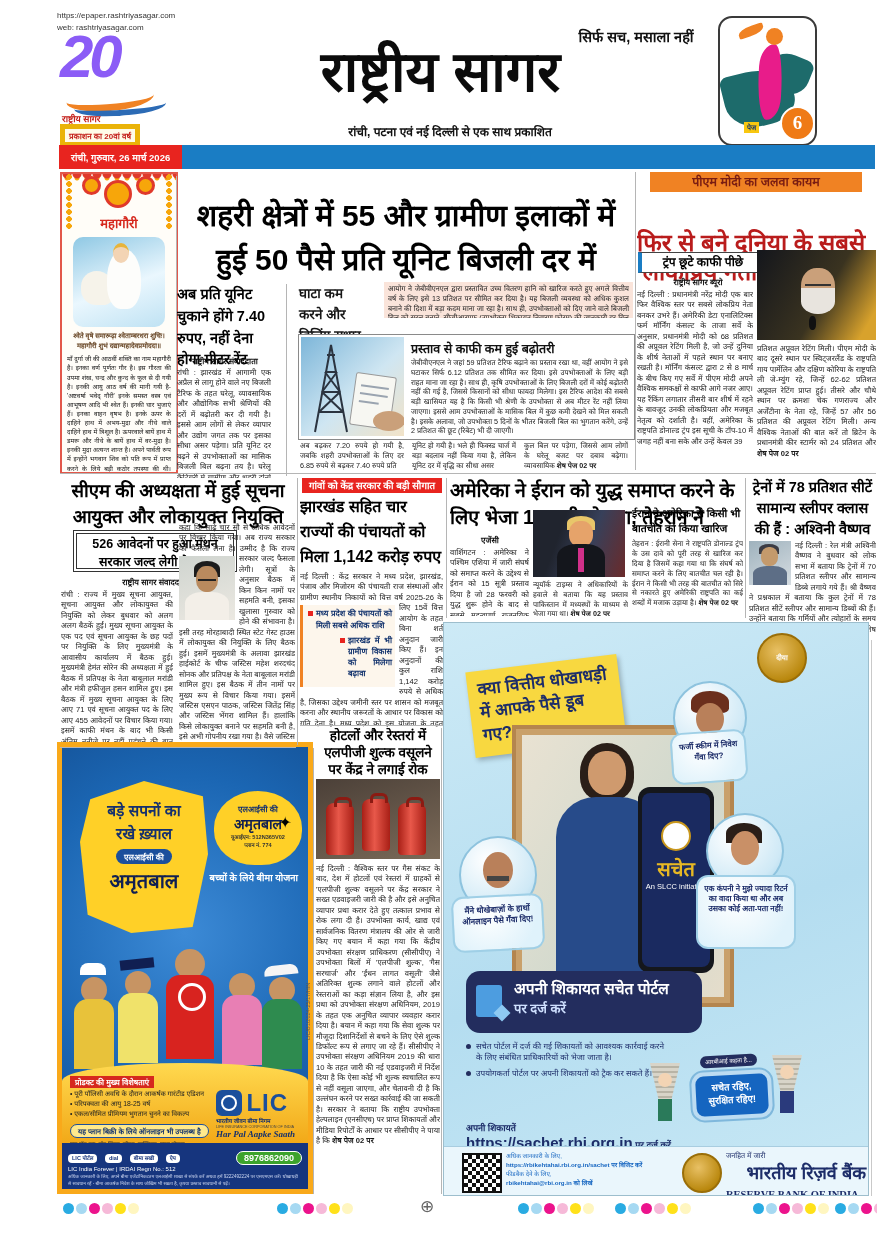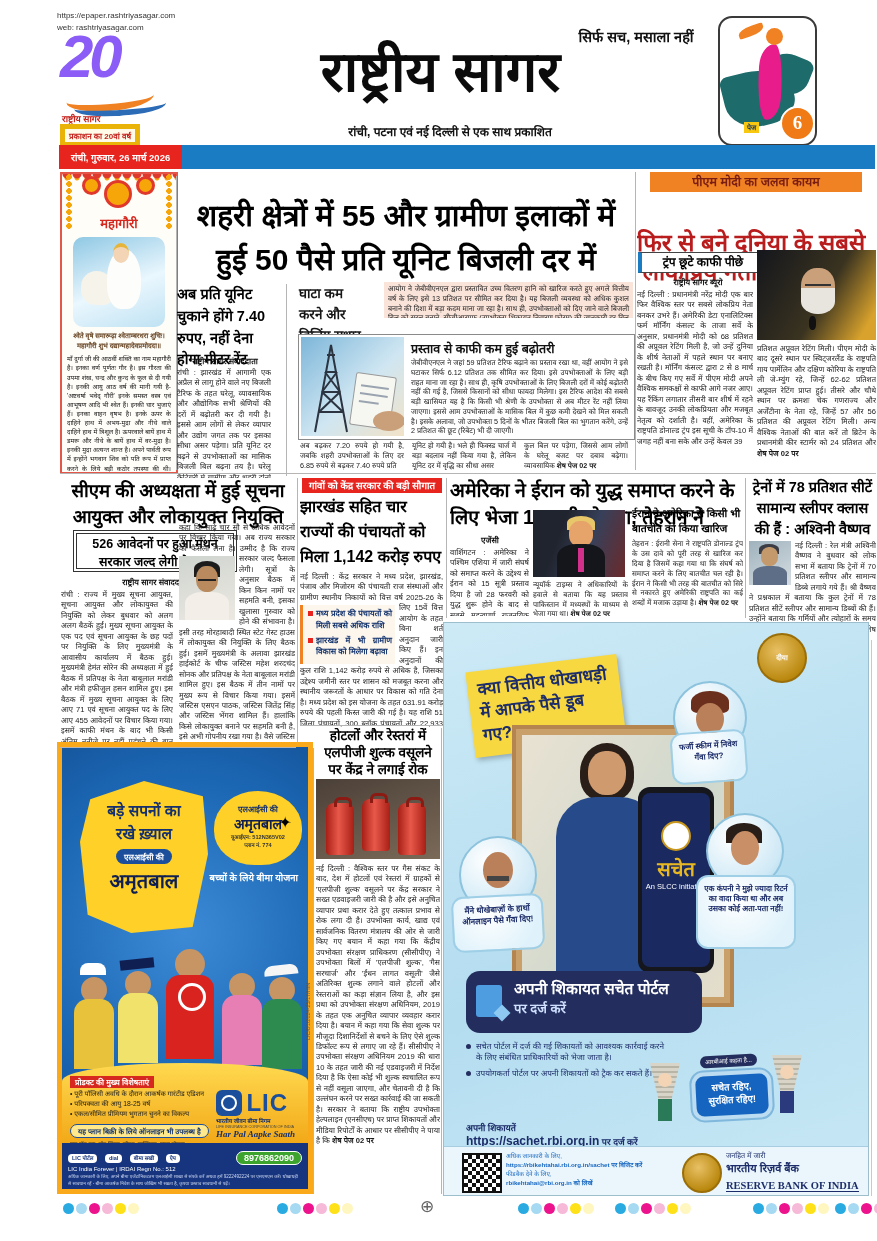--- a/index.html
+++ b/index.html
@@ -172,34 +172,34 @@
   .ph-tur{position:absolute;background:#6b2f1d;border-radius:50% 50% 20% 20%;}
   #sa-banner{position:absolute;left:22px;top:348px;width:236px;height:62px;background:#232d5e;border-radius:14px;color:#fff;padding:8px 10px 0 48px;box-sizing:border-box;}
   #sa-bl1{font-size:15.5px;font-weight:900;line-height:1.3;}
   #sa-bl2{font-size:13px;font-weight:bold;color:#cfe0ff;}
   #sa-doc{position:absolute;left:10px;top:14px;width:26px;height:32px;background:#4d9de0;border-radius:3px;}
   #sa-doc::after{content:"";position:absolute;right:-6px;bottom:-2px;width:12px;height:12px;background:#8ec9f2;transform:rotate(45deg);}
   #sa-points{position:absolute;left:22px;top:418px;width:198px;}
   .sa-pt{font-size:8.2px;color:#1d2d69;line-height:1.35;margin-bottom:5px;position:relative;padding-left:10px;text-align:justify;}
   .sa-pt::before{content:"";position:absolute;left:0;top:3px;width:5px;height:5px;border-radius:50%;background:#232d5e;}
   #sa-cta{position:absolute;left:22px;top:498px;width:220px;color:#1d2d69;font-size:9px;font-weight:bold;}
-  #sa-ctau{font-size:12px;font-weight:900;}
+  #sa-ctau{font-size:15px;font-weight:900;}
   .mascot{position:absolute;width:34px;height:62px;}
   .msc-cone{position:absolute;left:2px;top:0;width:30px;height:36px;background:repeating-linear-gradient(#d8d4c8 0 3px,#b8b4a6 3px 5px);clip-path:polygon(0 0,100% 0,72% 100%,28% 100%);}
   .msc-face{position:absolute;left:10px;top:10px;width:14px;height:14px;border-radius:50%;background:#f3d4b4;}
   .msc-legs{position:absolute;left:10px;top:36px;width:14px;height:22px;background:#2a3a7c;}
   #sa-ribbon{position:absolute;left:252px;top:452px;width:72px;height:40px;background:#1565c0;border-radius:8px;transform:rotate(-3deg);color:#fff;text-align:center;font-weight:900;font-size:9.5px;line-height:1.4;padding-top:5px;box-sizing:border-box;box-shadow:0 0 0 4px #bcdcf2,0 0 0 6px #7fb8dc;}
   #sa-says{position:absolute;left:256px;top:432px;background:#232d5e;color:#fff;font-size:6px;border-radius:6px;padding:2px 5px;transform:rotate(-3deg);}
   #sa-foot{position:absolute;left:0;bottom:0;width:100%;height:48px;background:#eaf6fc;border-top:1px solid #a8cde0;}
   #sa-qr{position:absolute;left:18px;top:6px;width:36px;height:36px;background:conic-gradient(#111 25%,#fff 0 50%,#111 0 75%,#fff 0);background-size:8px 8px;border:2px solid #111;}
   #sa-qt{position:absolute;left:62px;top:5px;width:170px;font-size:6.2px;color:#1565c0;line-height:1.45;}
   #sa-seal2{position:absolute;left:238px;top:6px;width:36px;height:36px;border-radius:50%;background:radial-gradient(circle at 40% 35%,#e8c064,#b8860b 75%);border:2px solid #9a6e08;}
   #sa-rbi{position:absolute;left:282px;top:3px;width:140px;color:#1d2d69;}
   #sa-iss{font-size:7.2px;}
-  #sa-rhi{font-size:11px;font-weight:900;}
+  #sa-rhi{font-size:18px;font-weight:900;text-align:right;}
   #sa-ren{font-size:10.5px;font-weight:bold;font-family:"Liberation Serif","DejaVu Serif",serif;border-bottom:1px solid #1d2d69;display:inline-block;}
   #sa-rurl{font-size:7.5px;font-weight:bold;}
   
   .reg-dots{position:absolute;top:1203px;height:12px;display:flex;gap:2px;}
   .reg-dots span{width:11px;height:11px;border-radius:50%;display:inline-block;}
   #xhair{left:420px;top:1196px;font-size:17px;color:#666;}
   #trim{left:871px;top:640px;width:1px;height:556px;background:#c9c9c9;}
 </style>
 </head>
 <body>
@@ -320,21 +320,21 @@
       </span>
     <span>सरकार जल्द फैसला लेगी। सूत्रों के अनुसार बैठक में किन किन नामों पर सहमति बनी, इसका खुलासा गुरुवार को होने की संभावना है। इसी तरह मोरहाबादी स्थित स्टेट गेस्ट हाउस में लोकायुक्त की नियुक्ति के लिए बैठक हुई। इसमें मुख्यमंत्री के अलावा झारखंड हाईकोर्ट के चीफ जस्टिस महेश शरदचंद सोनक और प्रतिपक्ष के नेता बाबूलाल मरांडी शामिल हुए। इस बैठक में तीन नामों पर मुख्य रूप से विचार किया गया। इसमें जस्टिस एसएन पाठक, जस्टिस जितेंद्र सिंह और जस्टिस भेंगरा शामिल हैं। हालांकि किसे लोकायुक्त बनाने पर सहमति बनी है, इसे अभी गोपनीय रखा गया है। वैसे जस्टिस भेंगरा को सरकार का नजदीकी बताया जा रहा है।</span>
   </div>
 
   <div id="fd-kick" class="abs">गांवों को केंद्र सरकार की बड़ी सौगात</div>
   <div id="fd-head" class="abs">झारखंड सहित चार राज्यों की पंचायतों को मिला 1,142 करोड़ रुपए से अधिक फंड</div>
   <div id="fd-body" class="abs bt jt">
     <span>नई दिल्ली : केंद्र सरकार ने मध्य प्रदेश, झारखंड, पंजाब और मिजोरम की पंचायती राज संस्थाओं और ग्रामीण स्थानीय निकायों को वित्त वर्ष</span>
     <span id="fd-bul">
       <span class="fd-li" style="display:block;">मध्य प्रदेश की पंचायतों को मिली सबसे अधिक राशि</span>
-      <span class="fd-li" style="display:block;">झारखंड में भी ग्रामीण विकास को मिलेगा बढ़ावा</span>
+      <span class="fd-li" style="display:block;margin-left:32px;">झारखंड में भी ग्रामीण विकास को मिलेगा बढ़ावा</span>
     </span>
     <span>2025-26 के लिए 15वें वित्त आयोग के तहत बिना शर्त अनुदान जारी किए हैं। इन अनुदानों की कुल राशि 1,142 करोड़ रुपये से अधिक है, जिसका उद्देश्य जमीनी स्तर पर शासन को मजबूत करना और स्थानीय जरूरतों के आधार पर विकास को गति देना है। मध्य प्रदेश को इस योजना के तहत 631.91 करोड़ रुपये की पहली किस्त जारी की गई है। यह राशि 51 जिला पंचायतों, 300 ब्लॉक पंचायतों और 22,933 ग्राम पंचायतों को दी गई है। इसके अलावा, पिछली किस्त के लंबित हिस्से के रूप में भी अतिरिक्त 1.26 करोड़ रुपये जारी किए गए हैं।</span>
     
   </div>
 
   <div id="ir-head" class="abs">अमेरिका ने ईरान को युद्ध समाप्त करने के लिए भेजा 15 सूत्री योजना, तेहरान ने बातचीत से किया इनकार</div>
   <div id="ir-by" class="abs byline">एजेंसी</div>
   <div id="ir-b1" class="abs bt jt">वाशिंगटन : अमेरिका ने पश्चिम एशिया में जारी संघर्ष को समाप्त करने के उद्देश्य से ईरान को 15 सूत्री प्रस्ताव दिया है जो 28 फरवरी को युद्ध शुरू होने के बाद से सबसे महत्वपूर्ण राजनयिक पहल हो सकती है। हालांकि ईरान ने किसी भी प्रकार की बातचीत होने से स्पष्ट इनकार किया है।</div>
   <div id="ir-photo" class="abs">
     <div class="tr-hair"></div>

